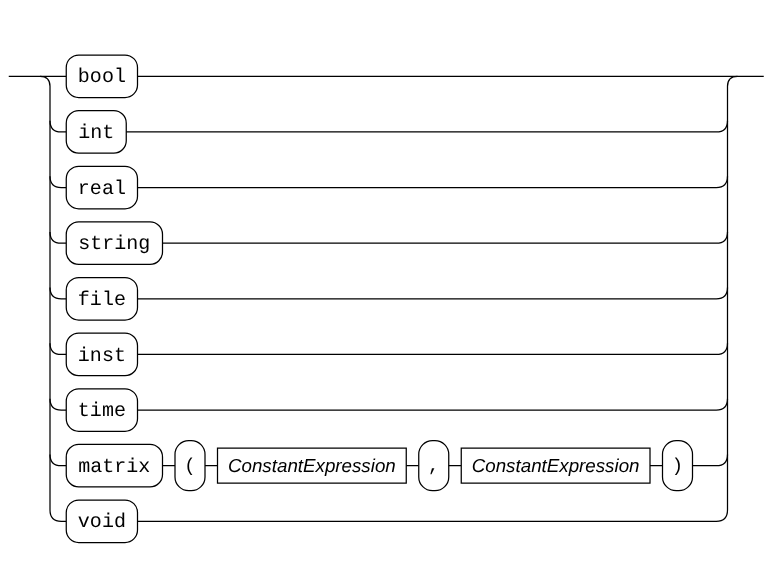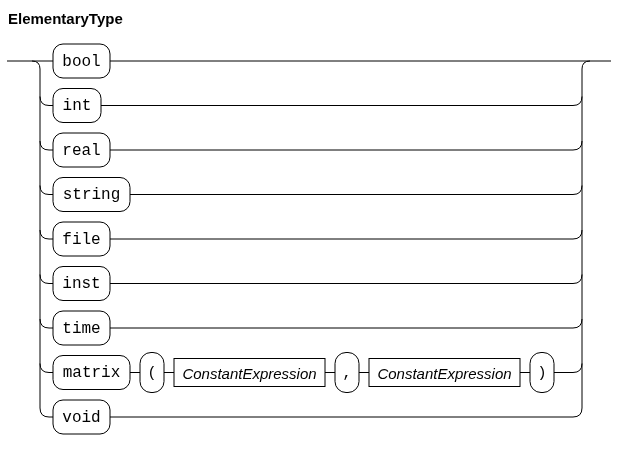--- a/index.html
+++ b/index.html
@@ -56,21 +56,20 @@
     font-family: "Liberation Sans", sans-serif;
     font-style: italic;
     font-size: 15px;
     fill: #000000;
   }
 </style>
 </head>
 <body>
 
 <div id="stage">
-  <div id="diagram-title">ElementaryType</div>
   <svg id="railroad-svg" width="620" height="451" viewBox="0 0 620 451">
       <path d="M 7 61 H 53" class="rail"></path>
       <path d="M 32 61 Q 40 61 40 69 V 408" class="rail"></path>
       <path d="M 590 61 Q 582 61 582 69 V 408" class="rail"></path>
       <g>
         <rect x="53" y="44" width="57" height="34" rx="10" ry="10" class="node-box"></rect>
         <text x="81.5" y="61" text-anchor="middle" dominant-baseline="central" dy="0.06em" class="terminal-label">bool</text>
         <path d="M 110 61 H 611" class="rail"></path>
       </g>
       <g>

